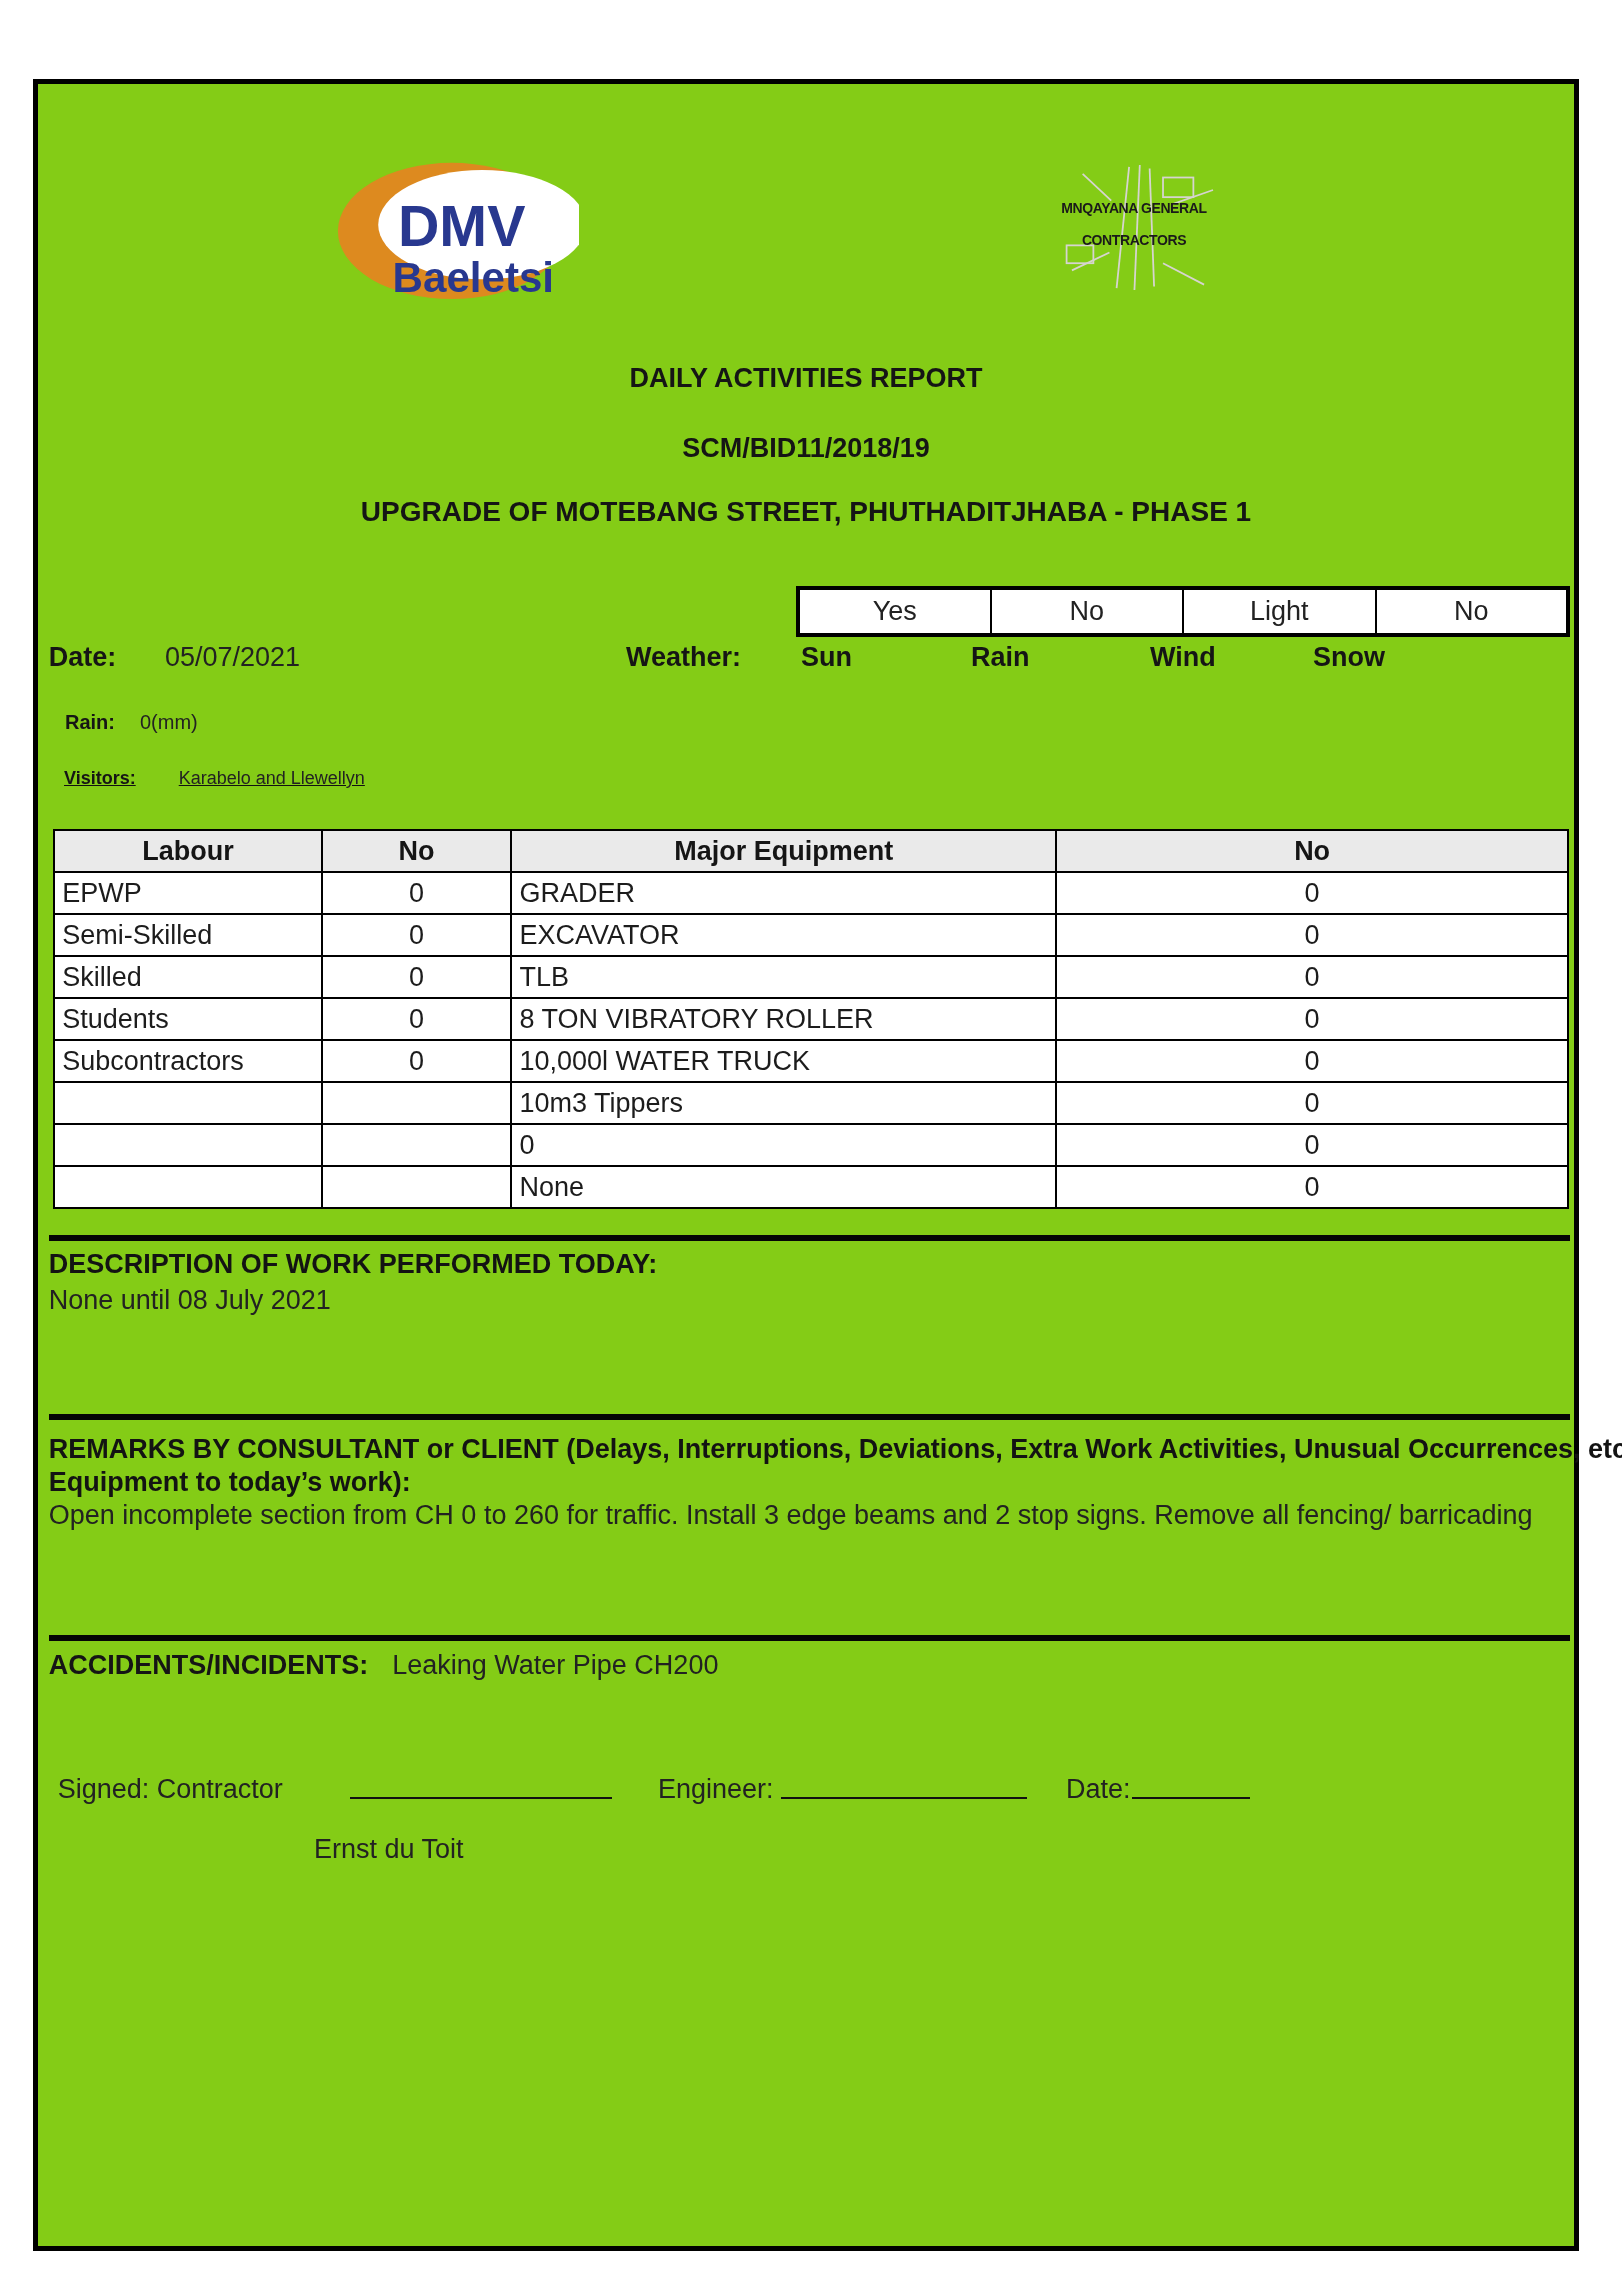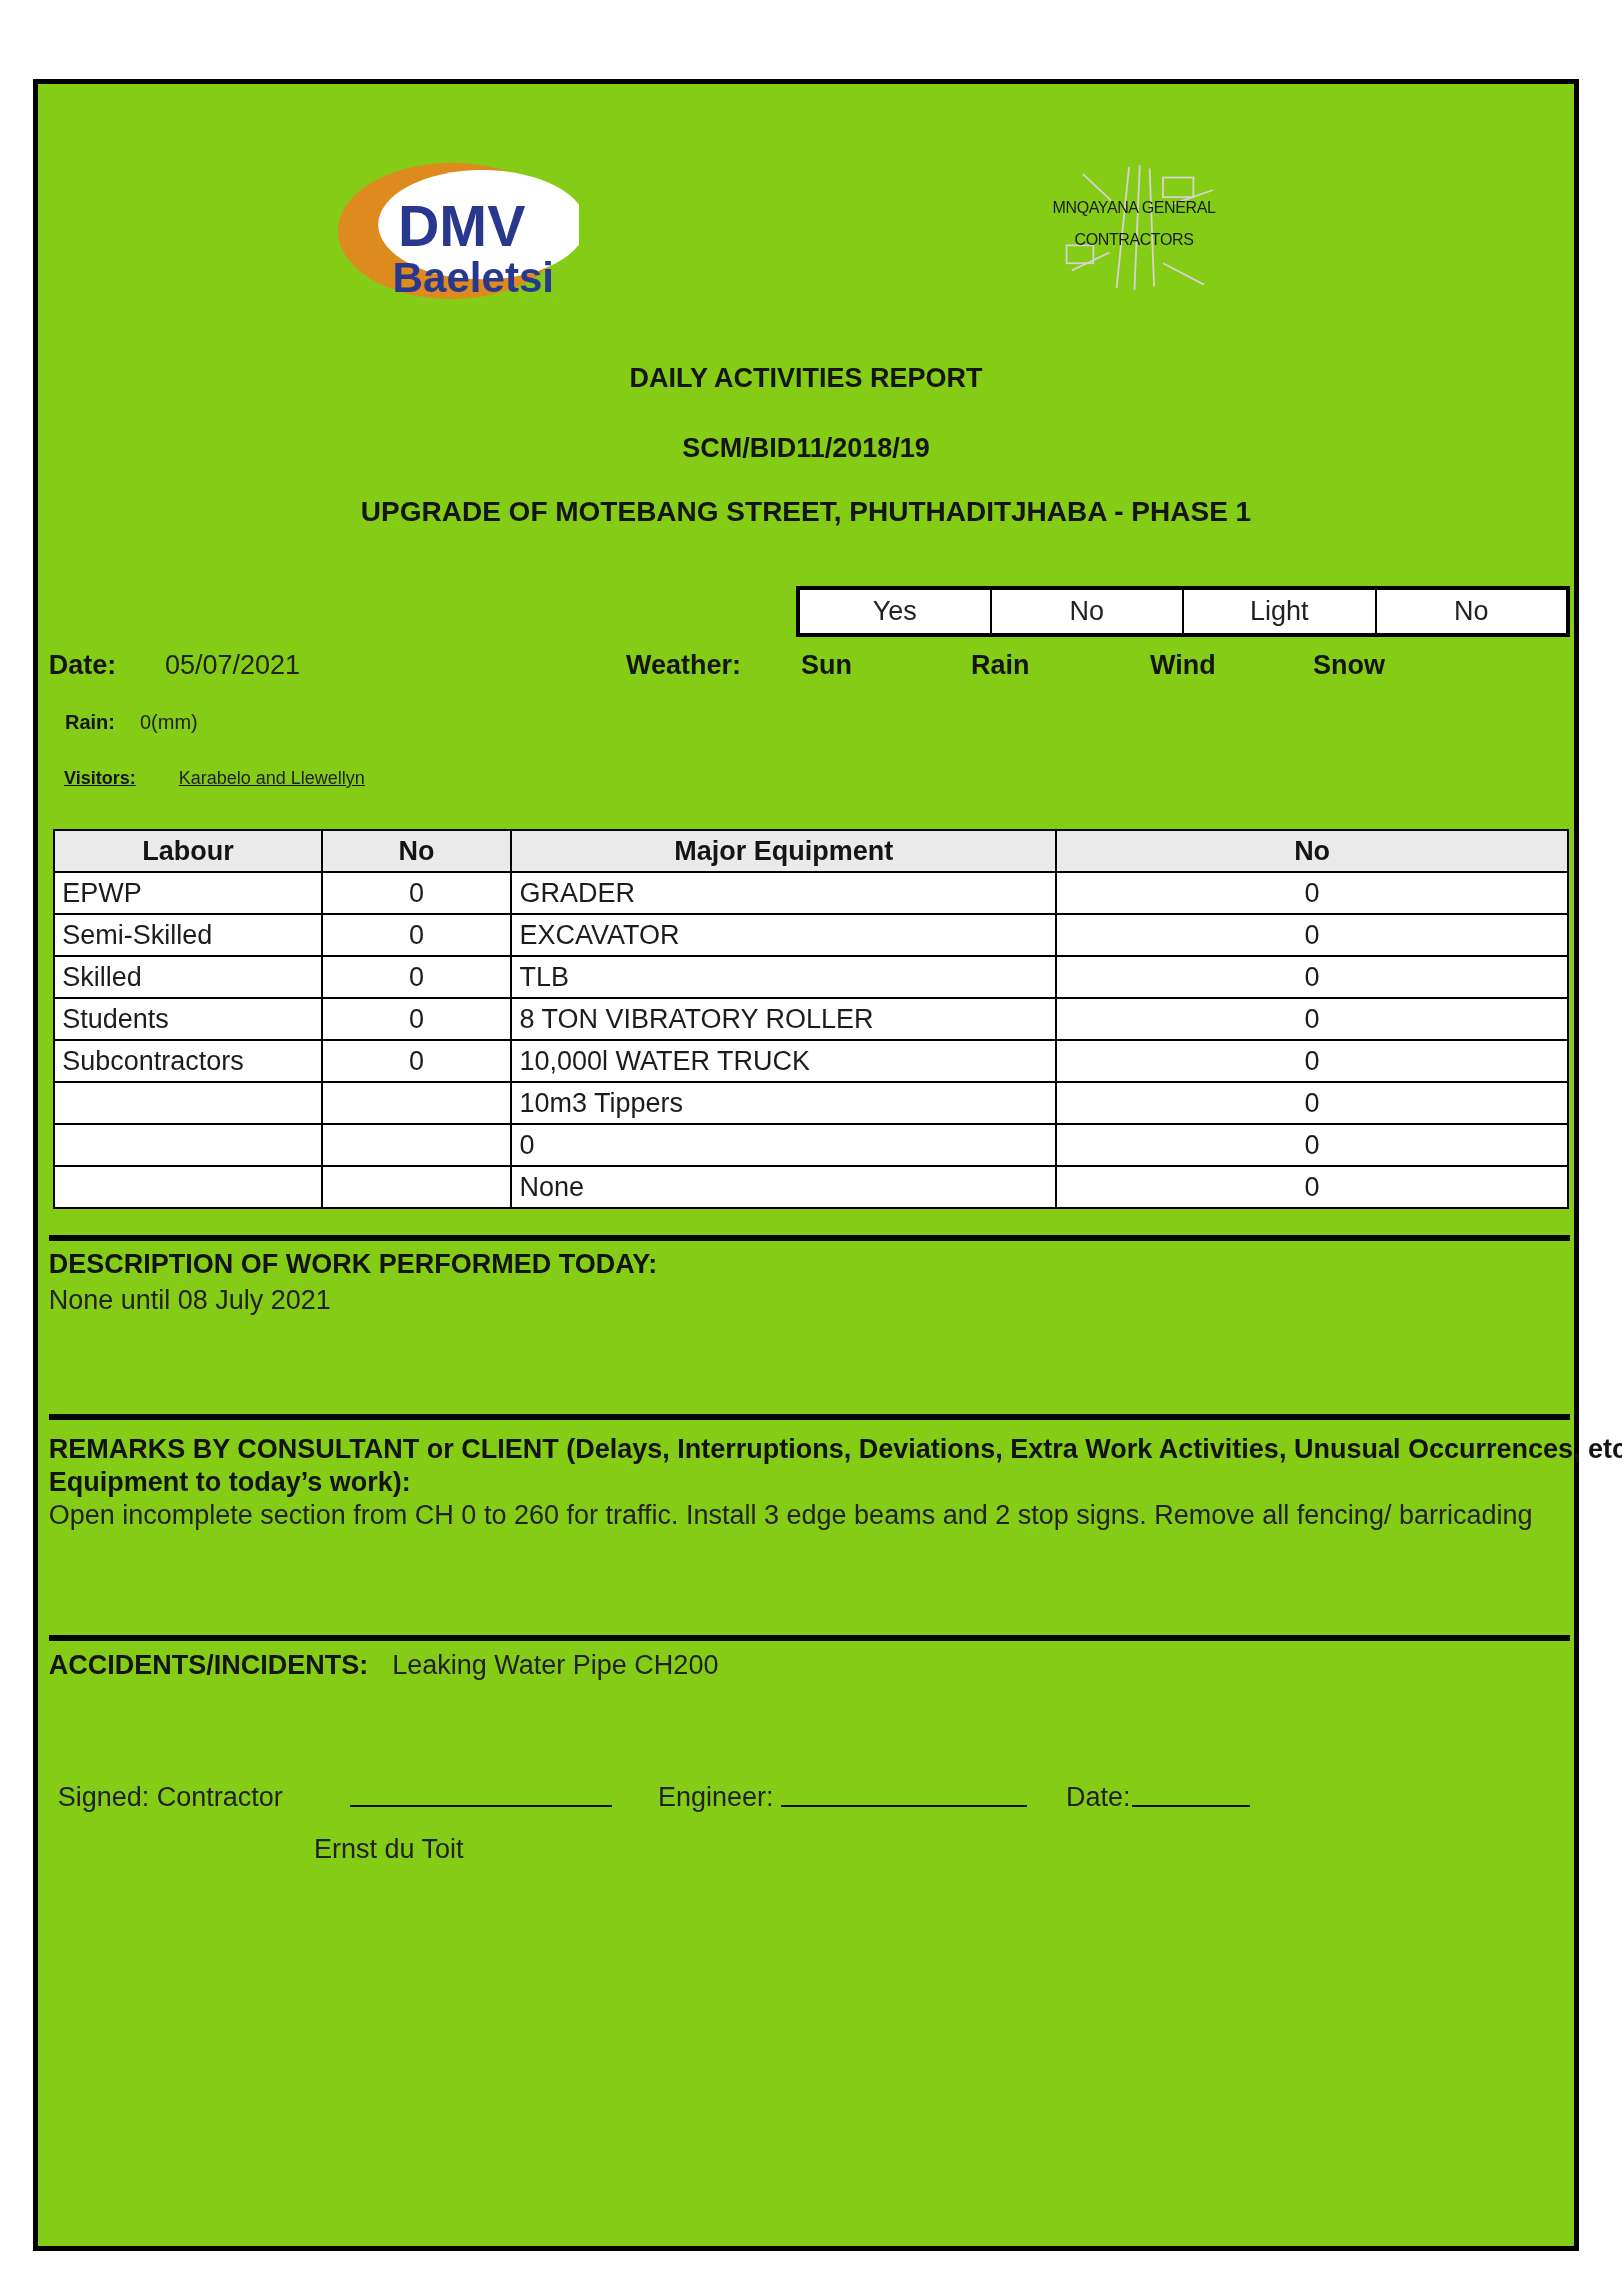--- a/index.html
+++ b/index.html
@@ -12,41 +12,41 @@
     position:absolute;left:33px;top:79px;width:1546px;height:2172px;
     border:5.4px solid #000;box-sizing:border-box;background:#84cc16;
   }
   .abs{position:absolute;}
 
   
   .dmv-logo{left:299px;top:77px;width:242px;height:148px;}
   .mnq-logo{left:991px;top:81px;width:210px;height:125px;}
   .mnq-text{
     position:absolute;left:0;top:27px;width:100%;text-align:center;
-    font-weight:normal;font-size:16px;line-height:32px;letter-spacing:-0.4px;color:#1a1a1a;
+    font-weight:bold;font-size:14px;line-height:32px;letter-spacing:-0.4px;color:#1a1a1a;
   }
 
   
   .title-line{left:0;width:100%;text-align:center;font-weight:bold;color:#151515;}
   .title-1{top:279px;font-size:27px;}
   .title-2{top:349px;font-size:27px;}
   .title-3{top:412px;font-size:28px;}
 
   
   table.weather{
     left:758px;top:502px;width:774px;border-collapse:collapse;
     border:4.5px solid #000;table-layout:fixed;
   }
   table.weather td{
     border:2.7px solid #000;height:41px;text-align:center;
     font-size:27px;color:#222;background:#fff;
   }
   .meta-row{top:557px;left:0;width:1535px;height:32px;font-size:27px;line-height:32px;}
   .meta-row .lbl{font-weight:bold;color:#151515;}
-  .pos{position:absolute;top:8px;white-space:nowrap;}
+  .pos{position:absolute;top:0;white-space:nowrap;}
 
   .rain-row{top:622px;left:27px;font-size:20px;line-height:32px;}
   .visitors-row{top:678px;left:26px;font-size:18px;line-height:32px;text-decoration:underline;}
   .lbl{font-weight:bold;color:#151515;}
   .val{font-weight:normal;color:#222;}
   .gap-sm{display:inline-block;width:25px;}
   .gap-md{display:inline-block;width:43px;}
 
   
   table.main{

